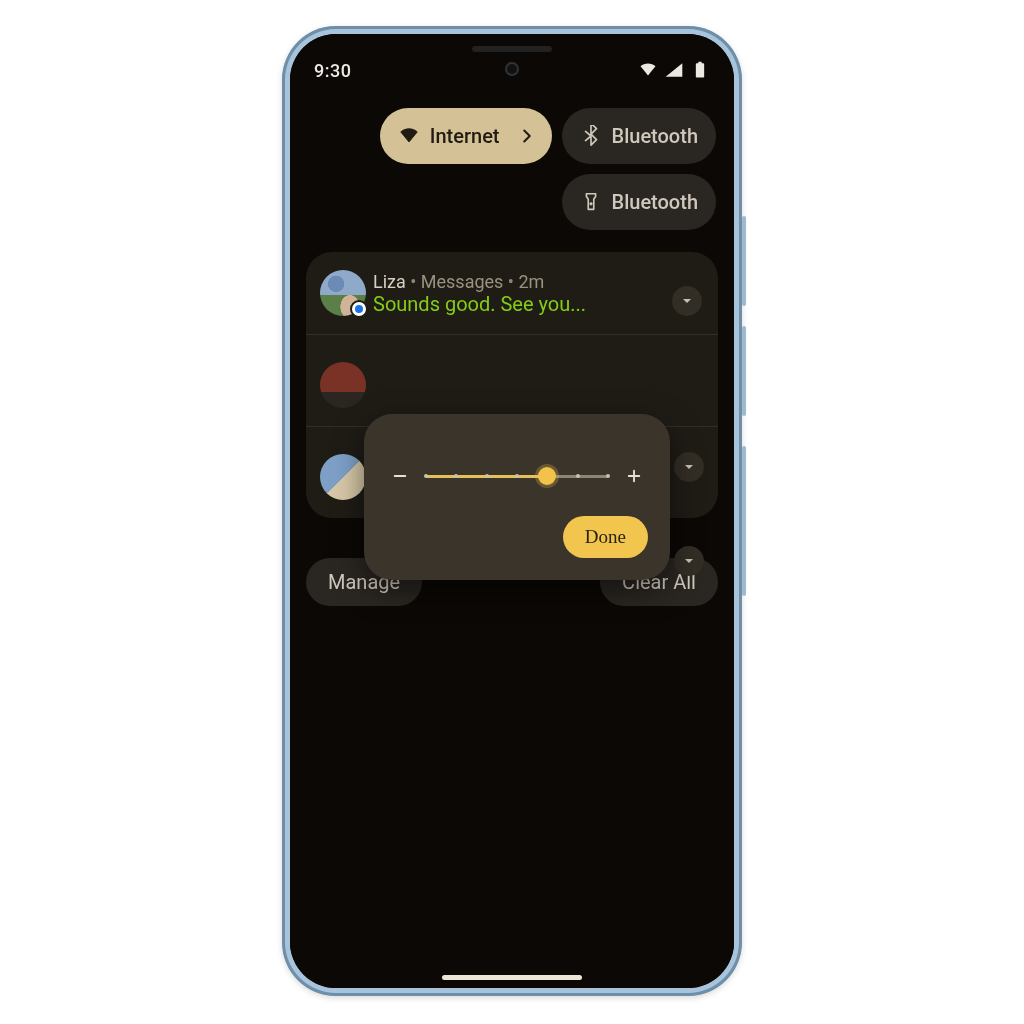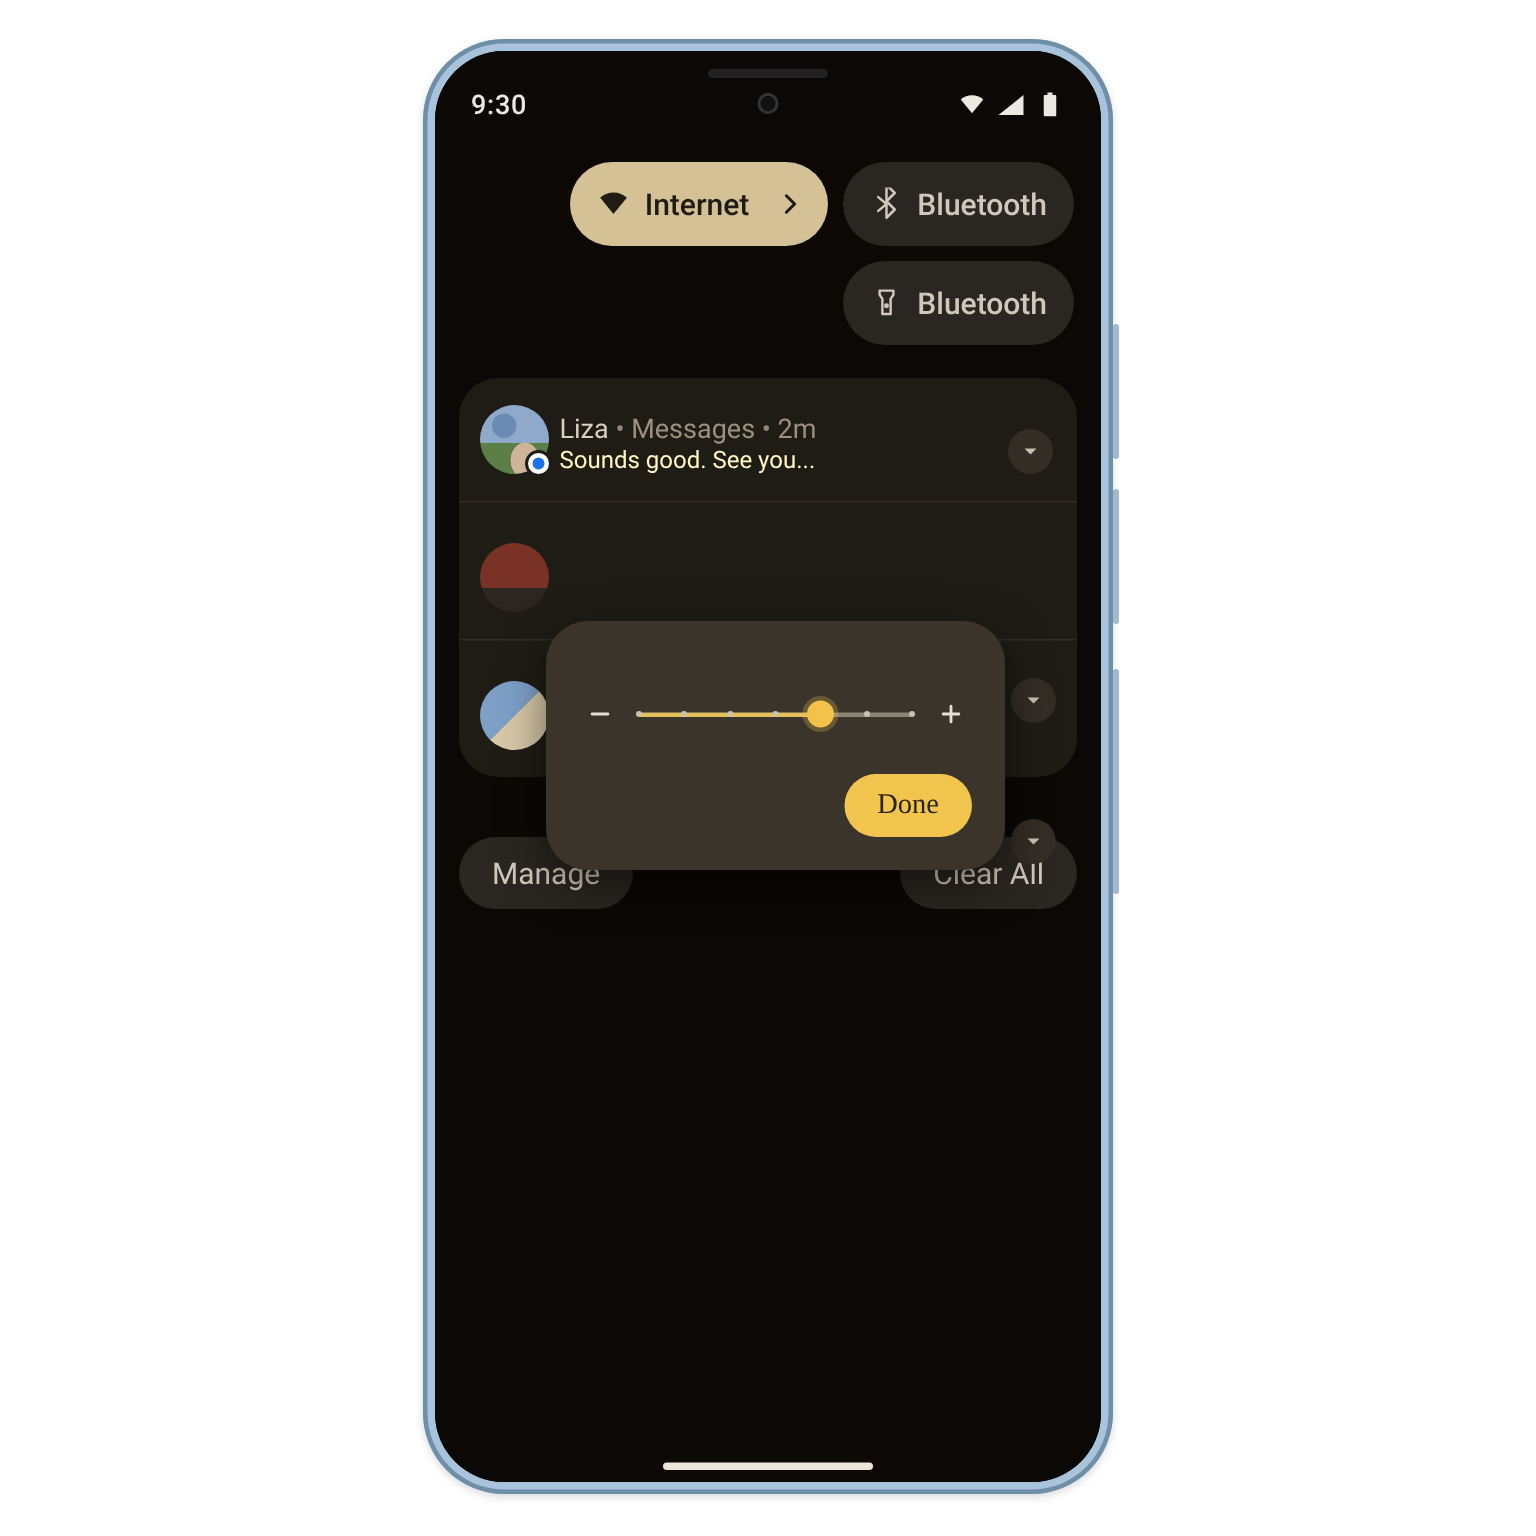--- a/index.html
+++ b/index.html
@@ -67,21 +67,21 @@
   .avatar.blue { background: linear-gradient(135deg, #7ea0c7 0 50%, #d7c8a7 50% 100%); }
   .avatar .badge {
     position: absolute; right: -2px; bottom: -2px; width: 18px; height: 18px; border-radius: 50%;
     background: #fff; border: 2px solid #1f1c16; display: flex; align-items: center; justify-content: center;
   }
   .avatar .badge::after { content: ""; width: 8px; height: 8px; border-radius: 50%; background: #1a73e8; }
   .notif-text { flex: 1; min-width: 0; }
   .notif-title { color: #d7cfc2; font-size: 18px; white-space: nowrap; overflow: hidden; text-overflow: ellipsis; }
   .notif-title .sep { color: #8f887a; }
   .notif-title .muted { color: #9a927f; }
-  .notif-body { color: #fef9c3; font-size: 16px; white-space: nowrap; overflow: hidden; text-overflow: ellipsis; }
+  .notif-body { color: #84cc16; font-size: 20px; white-space: nowrap; overflow: hidden; text-overflow: ellipsis; }
   .notif .expand {
     width: 30px; height: 30px; border-radius: 50%; background: #322d25; display: flex; align-items: center; justify-content: center; flex: none;
   }
   .notif .expand svg { width: 16px; height: 16px; fill: #c8c0b2; }
 
   .actions { display: flex; justify-content: space-between; gap: 12px; margin-top: 40px; }
   .pill-btn {
     height: 48px; padding: 0 22px; border-radius: 24px; background: #2a2621; color: #cfc8bd; font-size: 20px; display: inline-flex; align-items: center; justify-content: center; font-weight: 400;
   }
 

